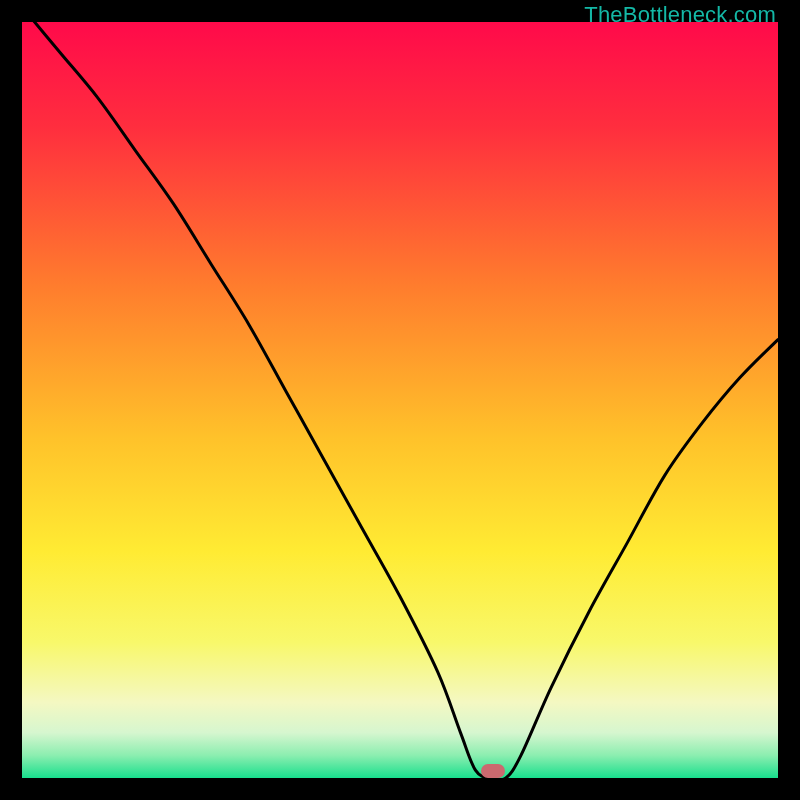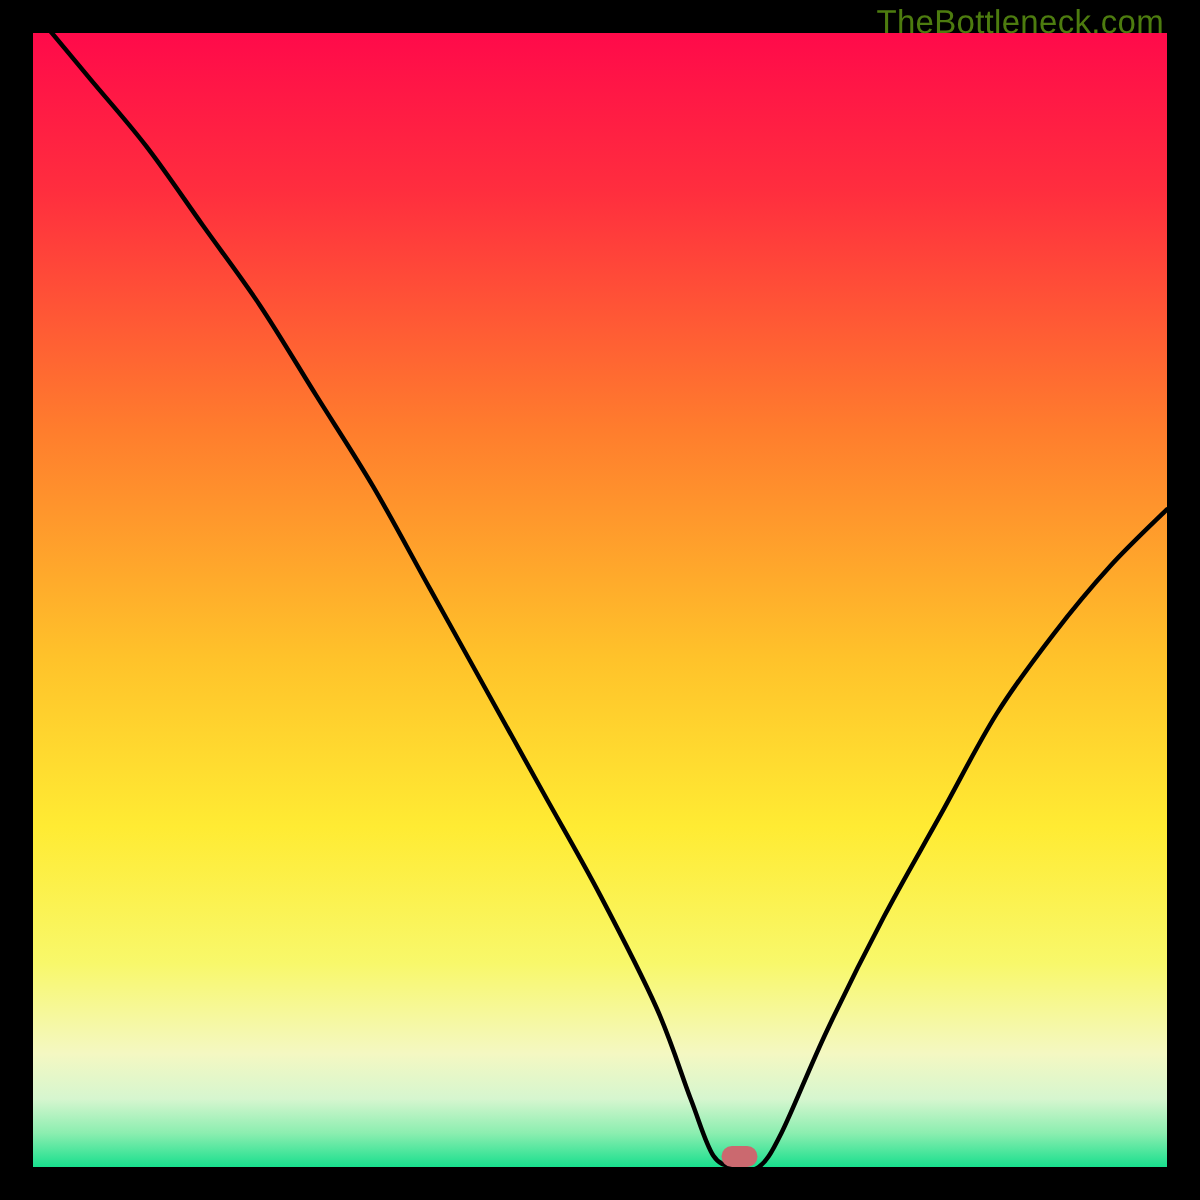--- a/index.html
+++ b/index.html
@@ -23,21 +23,21 @@
     position: absolute;
     left: 0;
     top: 0;
     width: 756px;
     height: 756px;
   }
   .watermark {
     position: absolute;
     top: 2px;
     right: 24px;
-    color: #4d7c0f;
+    color: #14b8a6;
     font-size: 22px;
     font-weight: 500;
     letter-spacing: 0.2px;
   }
   .marker {
     position: absolute;
     width: 24px;
     height: 14px;
     border-radius: 7px;
     transform: translate(-50%, -50%);

